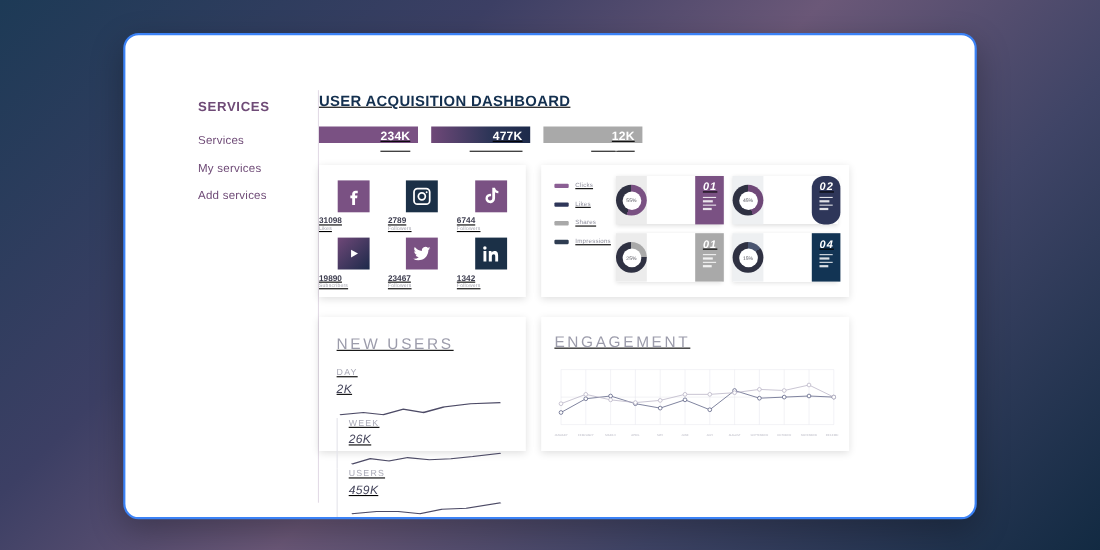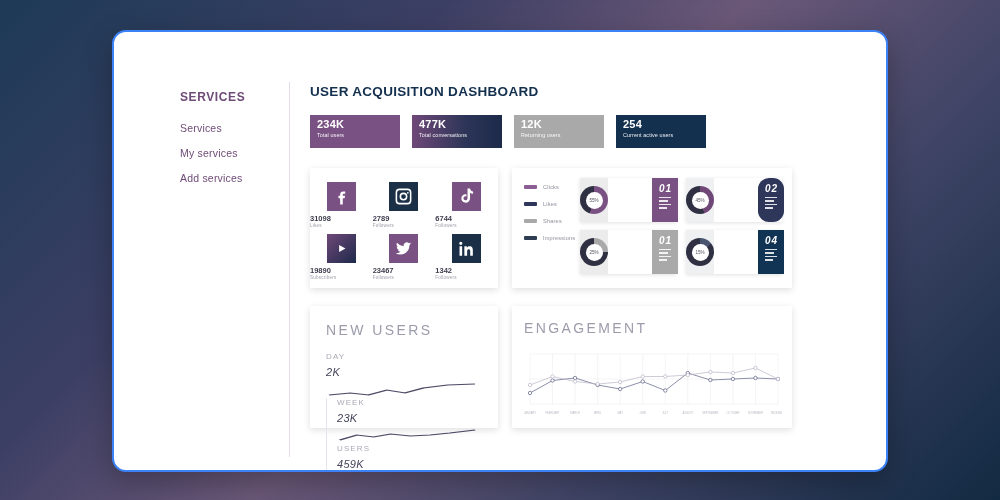--- a/index.html
+++ b/index.html
@@ -22,29 +22,29 @@
   .sidebar-title {
     font-size: 12px; font-weight: bold; letter-spacing: .6px;
     color: #6f4b77; margin-bottom: 18px;
   }
   .sidebar-item {
     font-size: 10.5px; color: #6f4b77; margin-bottom: 13px; letter-spacing: .2px;
   }
   .divider { position: absolute; left: 175px; top: 50px; width: 1px; height: 375px; background: #e3dbe6; }
 
   
-  .main { position: absolute; left: 196px; top: 52px; width: 500px; }
+  .main { position: absolute; left: 176px; top: 52px; width: 500px; text-decoration: underline; }
   .page-title {
     font-size: 13.5px; font-weight: bold; letter-spacing: .3px; color: #14304f;
     margin-bottom: 16px;
   }
 
   
   .kpis { display: flex; gap: 12px; margin-bottom: 20px; }
-  .kpi { width: 90px; height: 33px; padding: 4px 7px 0 7px; position: relative; }
+  .kpi { width: 90px; height: 15px; padding: 4px 7px 0 7px; position: relative; text-align: right; }
   .kpi .v { font-size: 11px; font-weight: bold; letter-spacing: .2px; line-height: 11px; }
   .kpi .l { font-size: 5.4px; letter-spacing: .1px; margin-top: 2px; opacity: .92; }
   .kpi.purple { background: #7a5183; color: #fff; }
   .kpi.grad   { background: linear-gradient(90deg, #6f4878 0%, #2c3557 60%, #1d2a4a 100%); color: #fff; }
   .kpi.grey   { background: #a9a9a9; color: #fff; }
   .kpi.navy   { background: #14304f; color: #fff; }
 
   
   .row { display: flex; gap: 14px; margin-bottom: 18px; }
   .panel { background: #fff; box-shadow: 0 2px 7px rgba(0,0,0,.13); }
@@ -127,24 +127,20 @@
           <div class="l">Total users</div>
         </div>
         <div class="kpi grad">
           <div class="v">477K</div>
           <div class="l">Total conversations</div>
         </div>
         <div class="kpi grey">
           <div class="v">12K</div>
           <div class="l">Returning users</div>
         </div>
-        <div class="kpi navy">
-          <div class="v">254</div>
-          <div class="l">Current active users</div>
-        </div>
       </div>
 
       <div class="row">
 
         <div class="panel panel-social">
           <div class="social-grid">
 
             <div class="social">
               <div class="sq s-purple">
                 <svg viewBox="0 0 24 24">
@@ -311,21 +307,21 @@
               <div class="m-lab">DAY</div>
               <div class="m-val">2K</div>
               <div class="spark">
                 <svg viewBox="0 0 50 16" preserveAspectRatio="none">
                   <polyline points="1,13 8,11 14,13 20,8 26,11 32,6 40,3 49,2" fill="none" stroke="#4d4b66" stroke-width="1"></polyline>
                 </svg>
               </div>
             </div>
             <div class="metric">
               <div class="m-lab">WEEK</div>
-              <div class="m-val">23K</div>
+              <div class="m-val">26K</div>
               <div class="spark">
                 <svg viewBox="0 0 50 16" preserveAspectRatio="none">
                   <polyline points="1,12 7,7 13,9 19,6 26,8 33,7 40,5 49,2" fill="none" stroke="#4d4b66" stroke-width="1"></polyline>
                 </svg>
               </div>
             </div>
             <div class="metric">
               <div class="m-lab">USERS</div>
               <div class="m-val">459K</div>
               <div class="spark">

